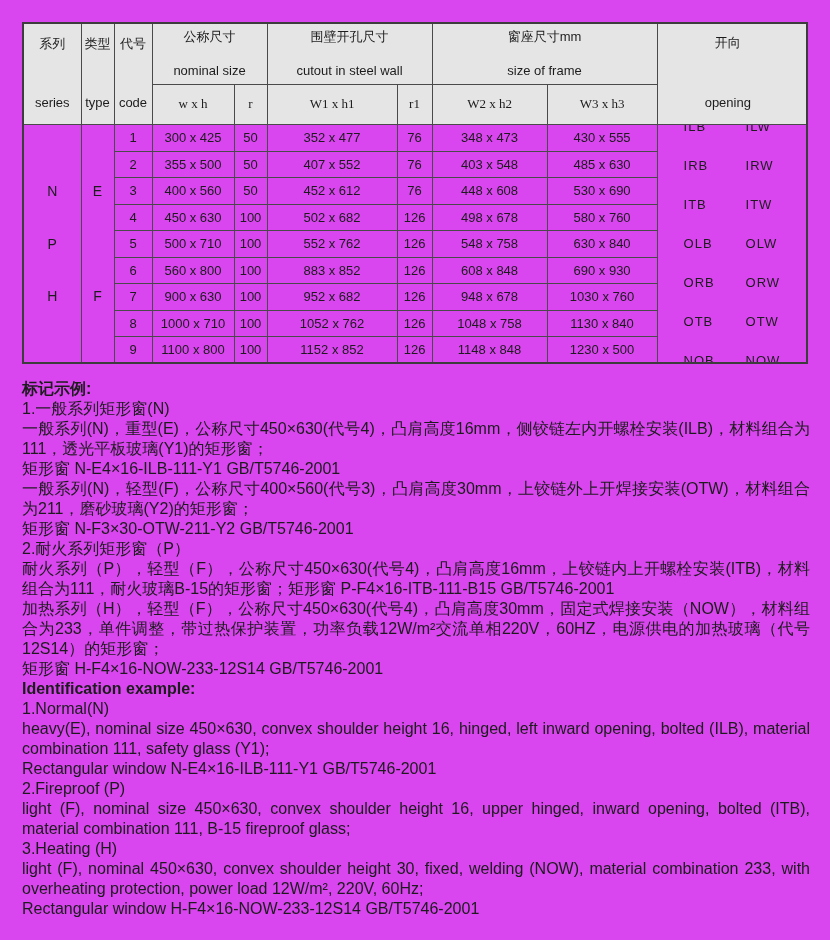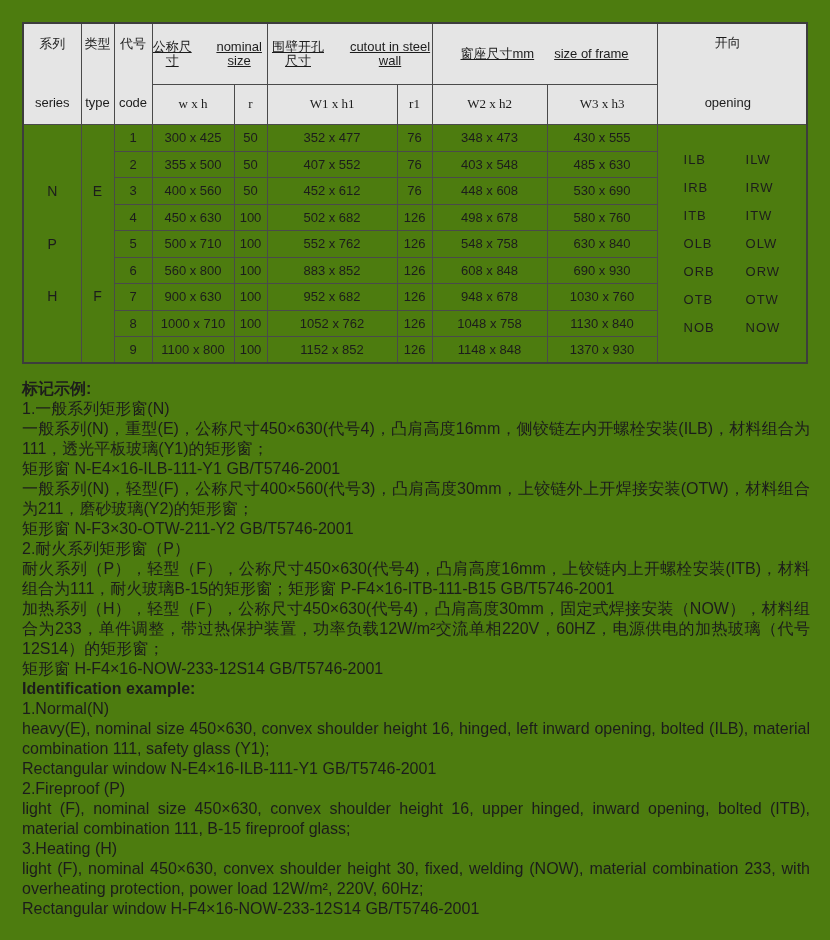--- a/index.html
+++ b/index.html
@@ -7,21 +7,21 @@
     padding: 0;
     background: #ffffff;
     color: #1c1c1c;
     font-family: "Liberation Sans", "DejaVu Sans", sans-serif;
   }
   .page {
     width: 830px;
     height: 940px;
     box-sizing: border-box;
     padding: 22px 22px 0 22px;
-    background: #4d7c0f;
+    background: #d946ef;
     overflow: hidden;
   }
   table.spec {
     border-collapse: collapse;
     table-layout: fixed;
     width: 786px;
     border: 2px solid #3d3d3d;
   }
   table.spec th, table.spec td {
     border: 1px solid #4a4a4a;
@@ -31,24 +31,24 @@
     font-size: 13px;
     padding: 0;
     overflow: hidden;
   }
   thead th { background: #e5e5e5; }
   tr.hrow1 { height: 52px; }
   tr.hrow2 { height: 34px; font-family: Liberation Serif, serif; }
   tr.drow  { height: 26px; }
   .two-line-head {
     display: flex;
+    flex-direction: column;
     justify-content: center;
     gap: 20px;
     line-height: 1.1;
-    text-decoration: underline;
   }
   .tall-head {
     display: flex;
     flex-direction: column;
     justify-content: space-between;
     height: 74px;
     padding: 7px 0 8px 0;
     line-height: 1.1;
   }
   .vcell {
@@ -61,21 +61,21 @@
     width: 100%;
     transform: translateY(-50%);
     font-size: 14px;
   }
   .pos-a { top: 28%; }
   .pos-b { top: 50%; }
   .pos-c { top: 72%; }
   .opening-grid {
     display: grid;
     grid-template-columns: 62px 1fr;
-    row-gap: 13px;
+    row-gap: 24px;
     align-content: center;
     height: 237px;
     padding-left: 26px;
     text-align: left;
     letter-spacing: 1px;
   }
   .notes {
     margin-top: 15px;
     width: 788px;
     font-size: 16px;
@@ -261,21 +261,21 @@
         <td>1048 x 758</td>
         <td>1130 x 840</td>
       </tr>
       <tr class="drow">
         <td>9</td>
         <td>1100 x 800</td>
         <td>100</td>
         <td>1152 x 852</td>
         <td>126</td>
         <td>1148 x 848</td>
-        <td>1370 x 930</td>
+        <td>1230 x 500</td>
       </tr>
     </tbody>
   </table>
 
   <div class="notes">
     <div class="line bold">标记示例:</div>
     <div class="line">1.一般系列矩形窗(N)</div>
     <div class="line">一般系列(N)，重型(E)，公称尺寸450×630(代号4)，凸肩高度16mm，侧铰链左内开螺栓安装(ILB)，材料组合为111，透光平板玻璃(Y1)的矩形窗；</div>
     <div class="line">矩形窗 N-E4×16-ILB-111-Y1 GB/T5746-2001</div>
     <div class="line">一般系列(N)，轻型(F)，公称尺寸400×560(代号3)，凸肩高度30mm，上铰链外上开焊接安装(OTW)，材料组合为211，磨砂玻璃(Y2)的矩形窗；</div>

